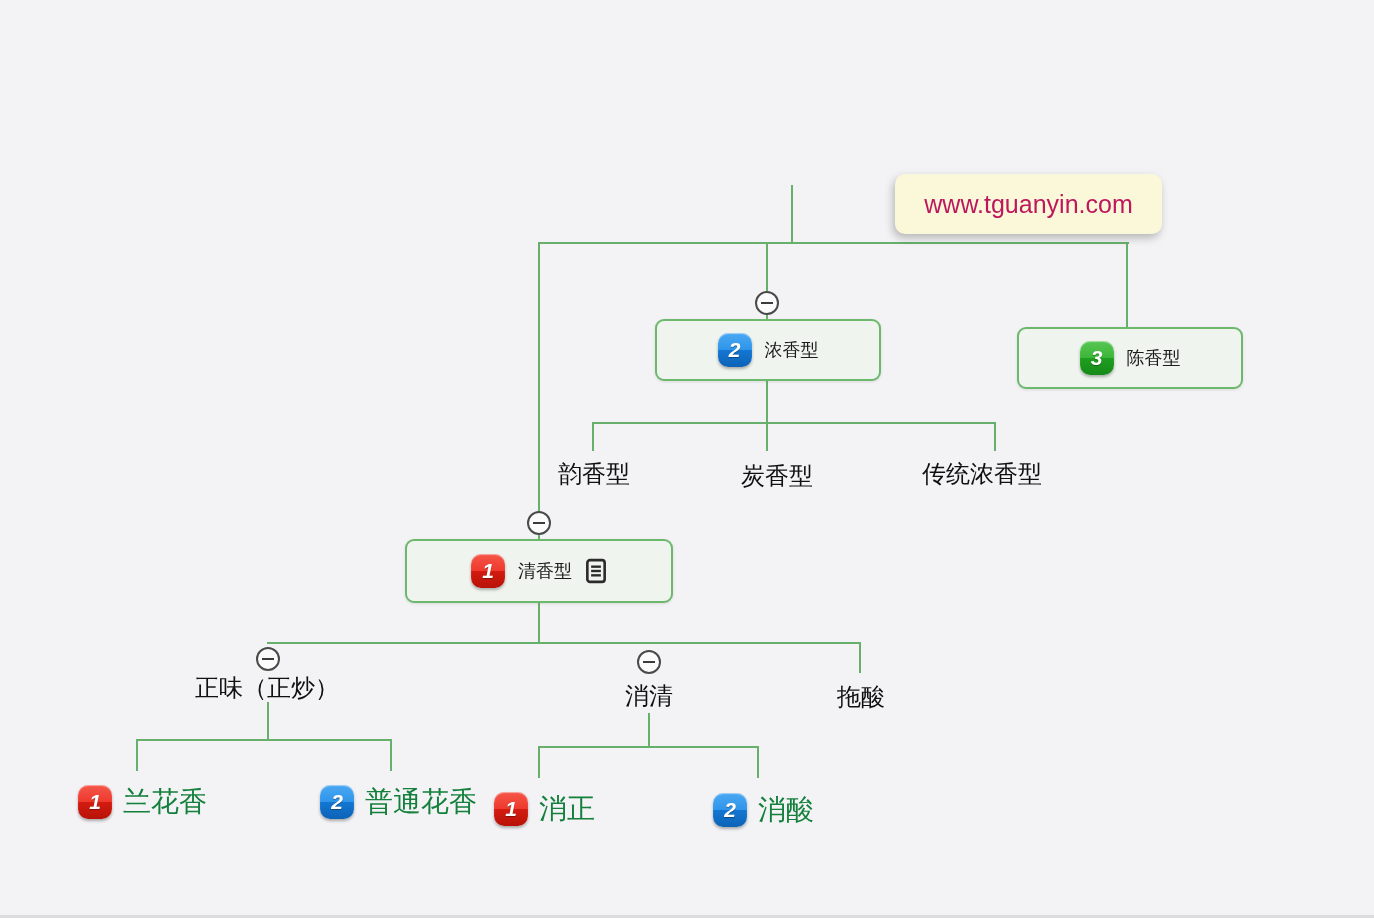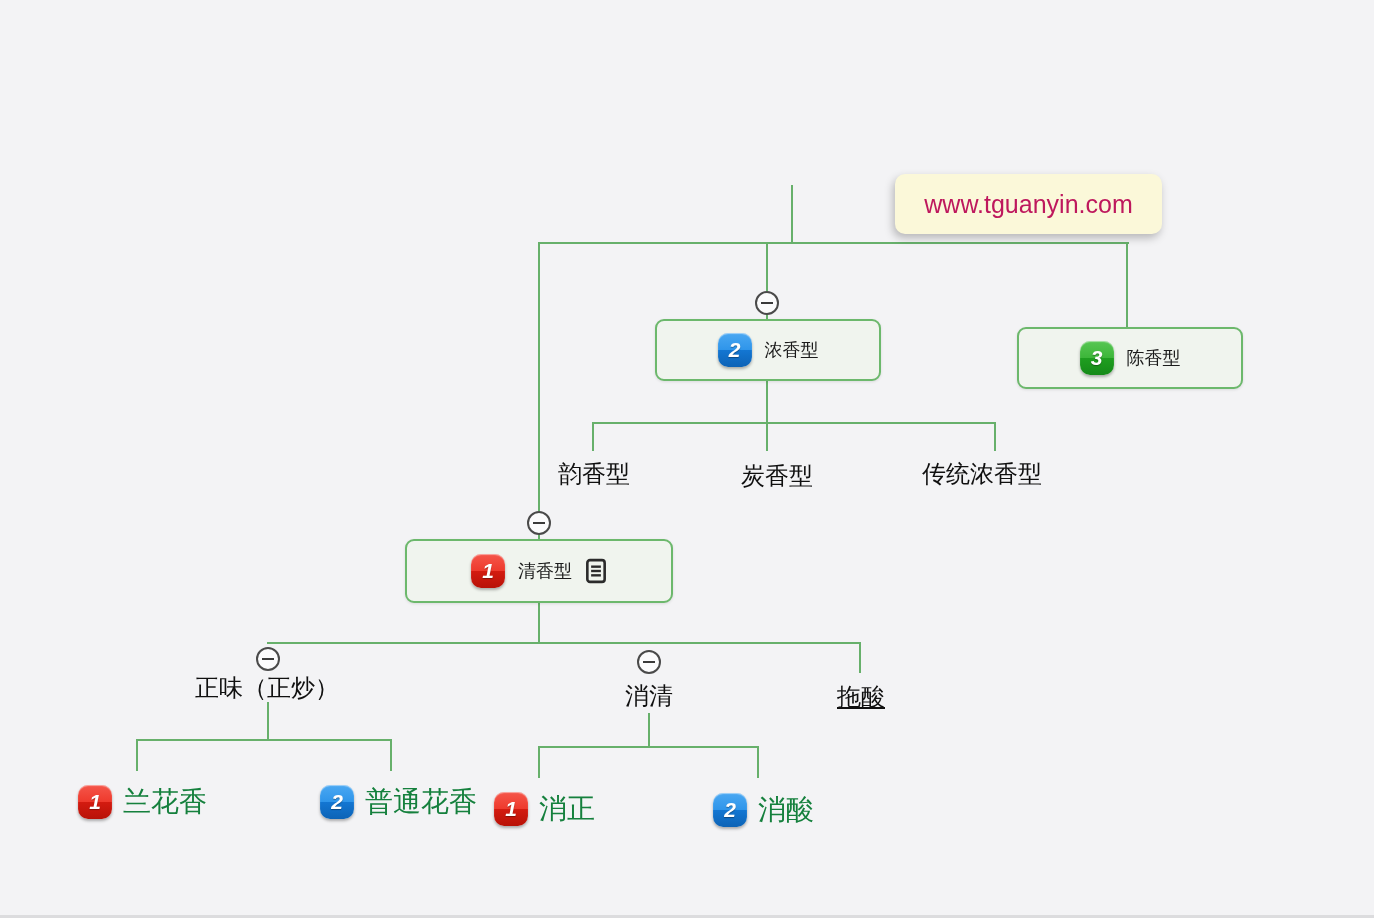--- a/index.html
+++ b/index.html
@@ -138,21 +138,21 @@
       <line x1="5.5" y1="16" x2="14.5" y2="16" stroke="#2b2b2b" stroke-width="2.2"></line>
     </svg>
   </div>
 
   <div class="text-node" style="left:594px;top:474px;text-align:right;">韵香型</div>
   <div class="text-node" style="left:777px;top:476px;">炭香型</div>
   <div class="text-node" style="left:962px;top:474px;margin-left:20px;">传统浓香型</div>
 
   <div class="text-node" style="left:267px;top:688px;">正味（正炒）</div>
   <div class="text-node" style="left:649px;top:696px;">消清</div>
-  <div class="text-node" style="left:861px;top:697px;text-decoration:underline;">拖酸</div>
+  <div class="text-node" style="left:861px;top:697px;">拖酸</div>
 
   <div class="leaf-row" style="left:78px;top:783px;">
     <span class="badge red">1</span>
     <span class="lbl">兰花香</span>
   </div>
   <div class="leaf-row" style="left:320px;top:783px;">
     <span class="badge blue">2</span>
     <span class="lbl">普通花香</span>
   </div>
 

